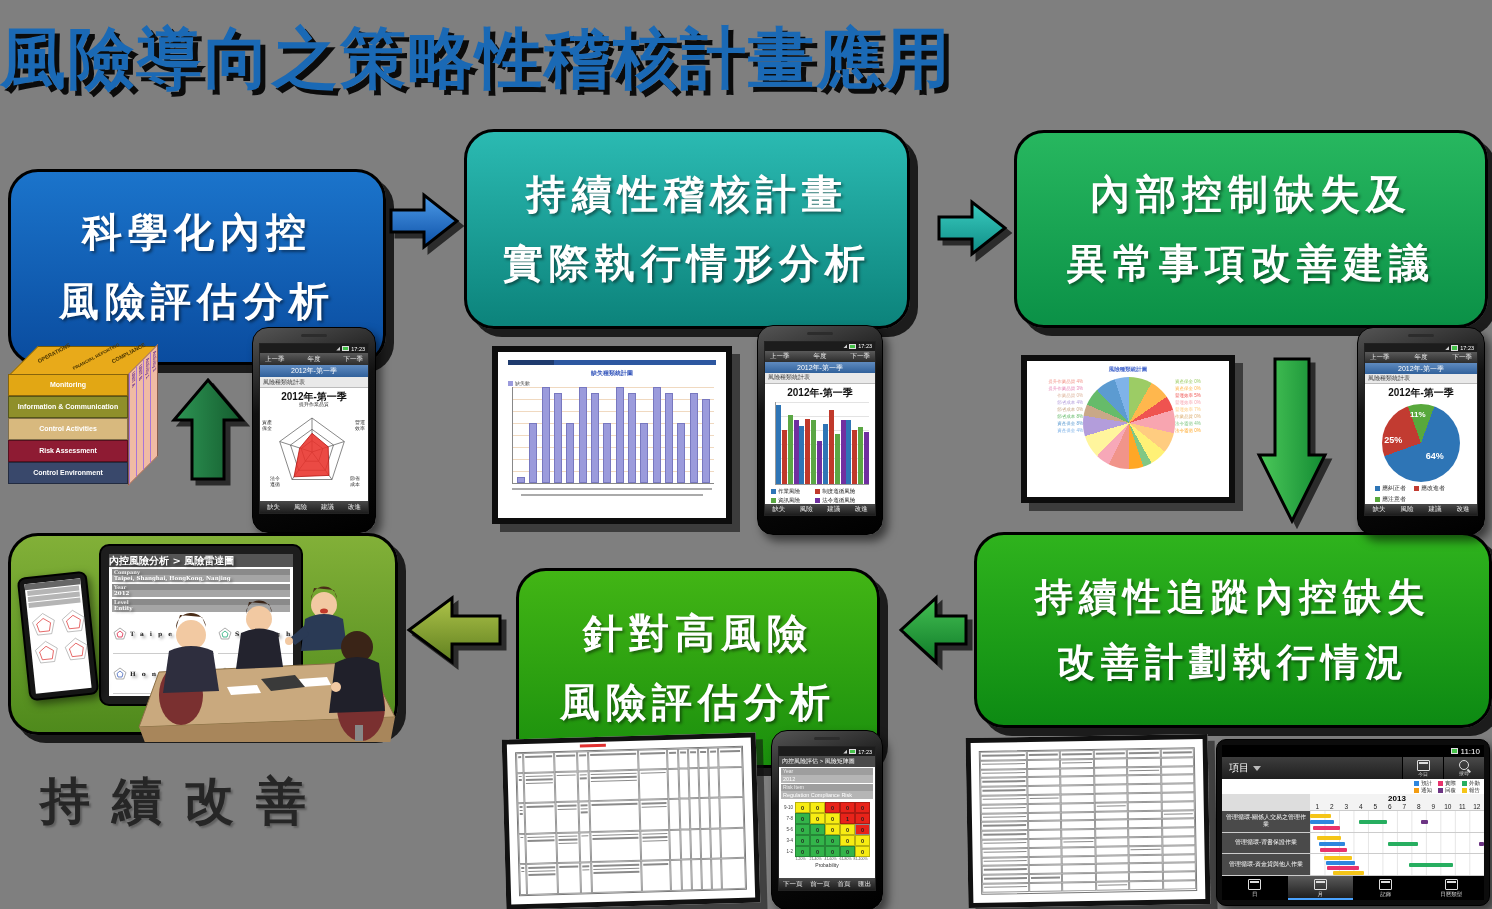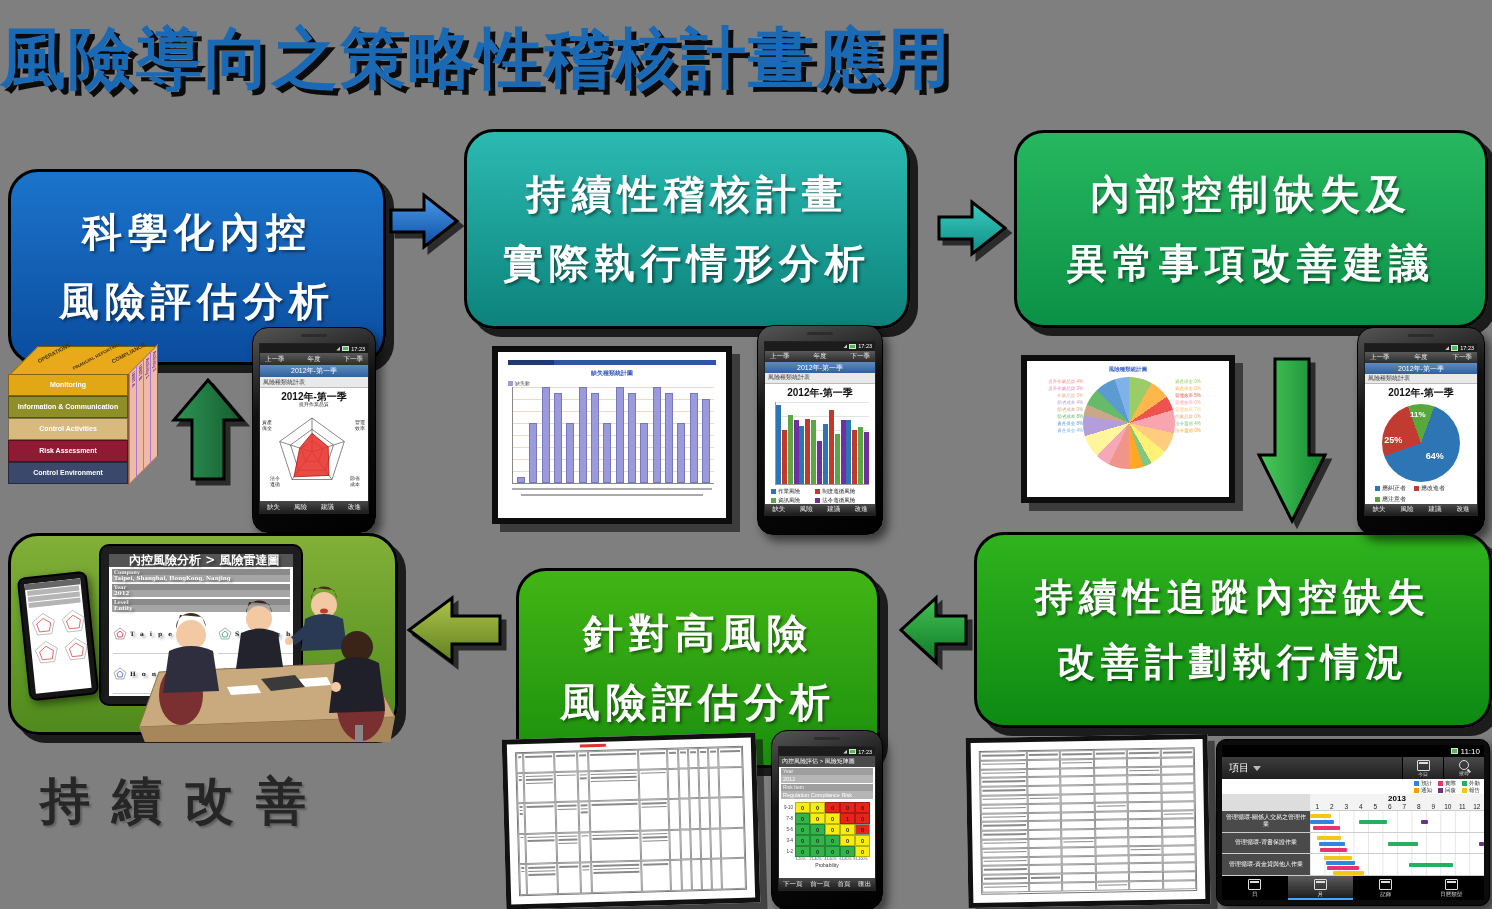--- a/index.html
+++ b/index.html
@@ -116,21 +116,21 @@
   .doc{position:absolute;background:#fff;border:5px solid #111;box-shadow:7px 7px 0 rgba(15,15,15,.55);box-sizing:border-box;}
   .d1{left:504px;top:736px;width:254px;height:170px;transform:rotate(-1.6deg);}
   .d2{left:967px;top:736px;width:242px;height:170px;transform:rotate(-1deg);}
   .doc-grid{position:absolute;inset:8px;display:grid;border:0.5px solid #777;}
   .doc-cell{border:0.5px solid #999;position:relative;overflow:hidden;}
   .tline{height:1.5px;background:#8a8a8a;margin:2px 1px 0;}
   .red-mark{position:absolute;left:30%;top:2px;width:26px;height:3px;background:#E03030;}
   
   .mtablet{position:absolute;left:88px;top:8px;width:200px;height:158px;background:#1d1d1d;border:2px solid #000;border-radius:10px;}
   .mt-screen{position:absolute;inset:8px;background:#fff;overflow:hidden;display:flex;flex-direction:column;}
-  .mt-header{height:13px;background:#555;color:#fff;font-size:12px;display:flex;align-items:center;padding-left:20px;}
+  .mt-header{height:13px;background:#555;color:#fff;font-size:10px;display:flex;align-items:center;padding-left:0;}
   .mt-field{margin:2px 3px 0;}
   .mt-flabel{background:#8a8a8a;color:#eee;font-size:5px;height:6px;line-height:6px;padding-left:2px;}
   .mt-fvalue{background:#a5a5a5;color:#fff;font-size:5.5px;height:7px;line-height:7px;padding-left:2px;}
   .mt-cities{flex:1;display:grid;grid-template-columns:1fr 1fr;padding:2px 4px;column-gap:4px;}
   .mt-city{font-size:6px;color:#222;border-bottom:0.5px solid #ccc;display:flex;gap:3px;align-items:center;}
   .mphone{position:absolute;left:12px;top:38px;width:66px;height:120px;background:#151515;border:2px solid #000;
           border-radius:8px;transform:rotate(-6deg);box-shadow:3px 4px 8px rgba(0,0,0,.5);}
   .mp-screen{position:absolute;inset:5px;background:#fff;overflow:hidden;}
   .mp-bar{height:6px;background:#666;margin-bottom:1px;}
   .mp-row{height:5px;background:#b5b5b5;margin:1px 2px 0;}

